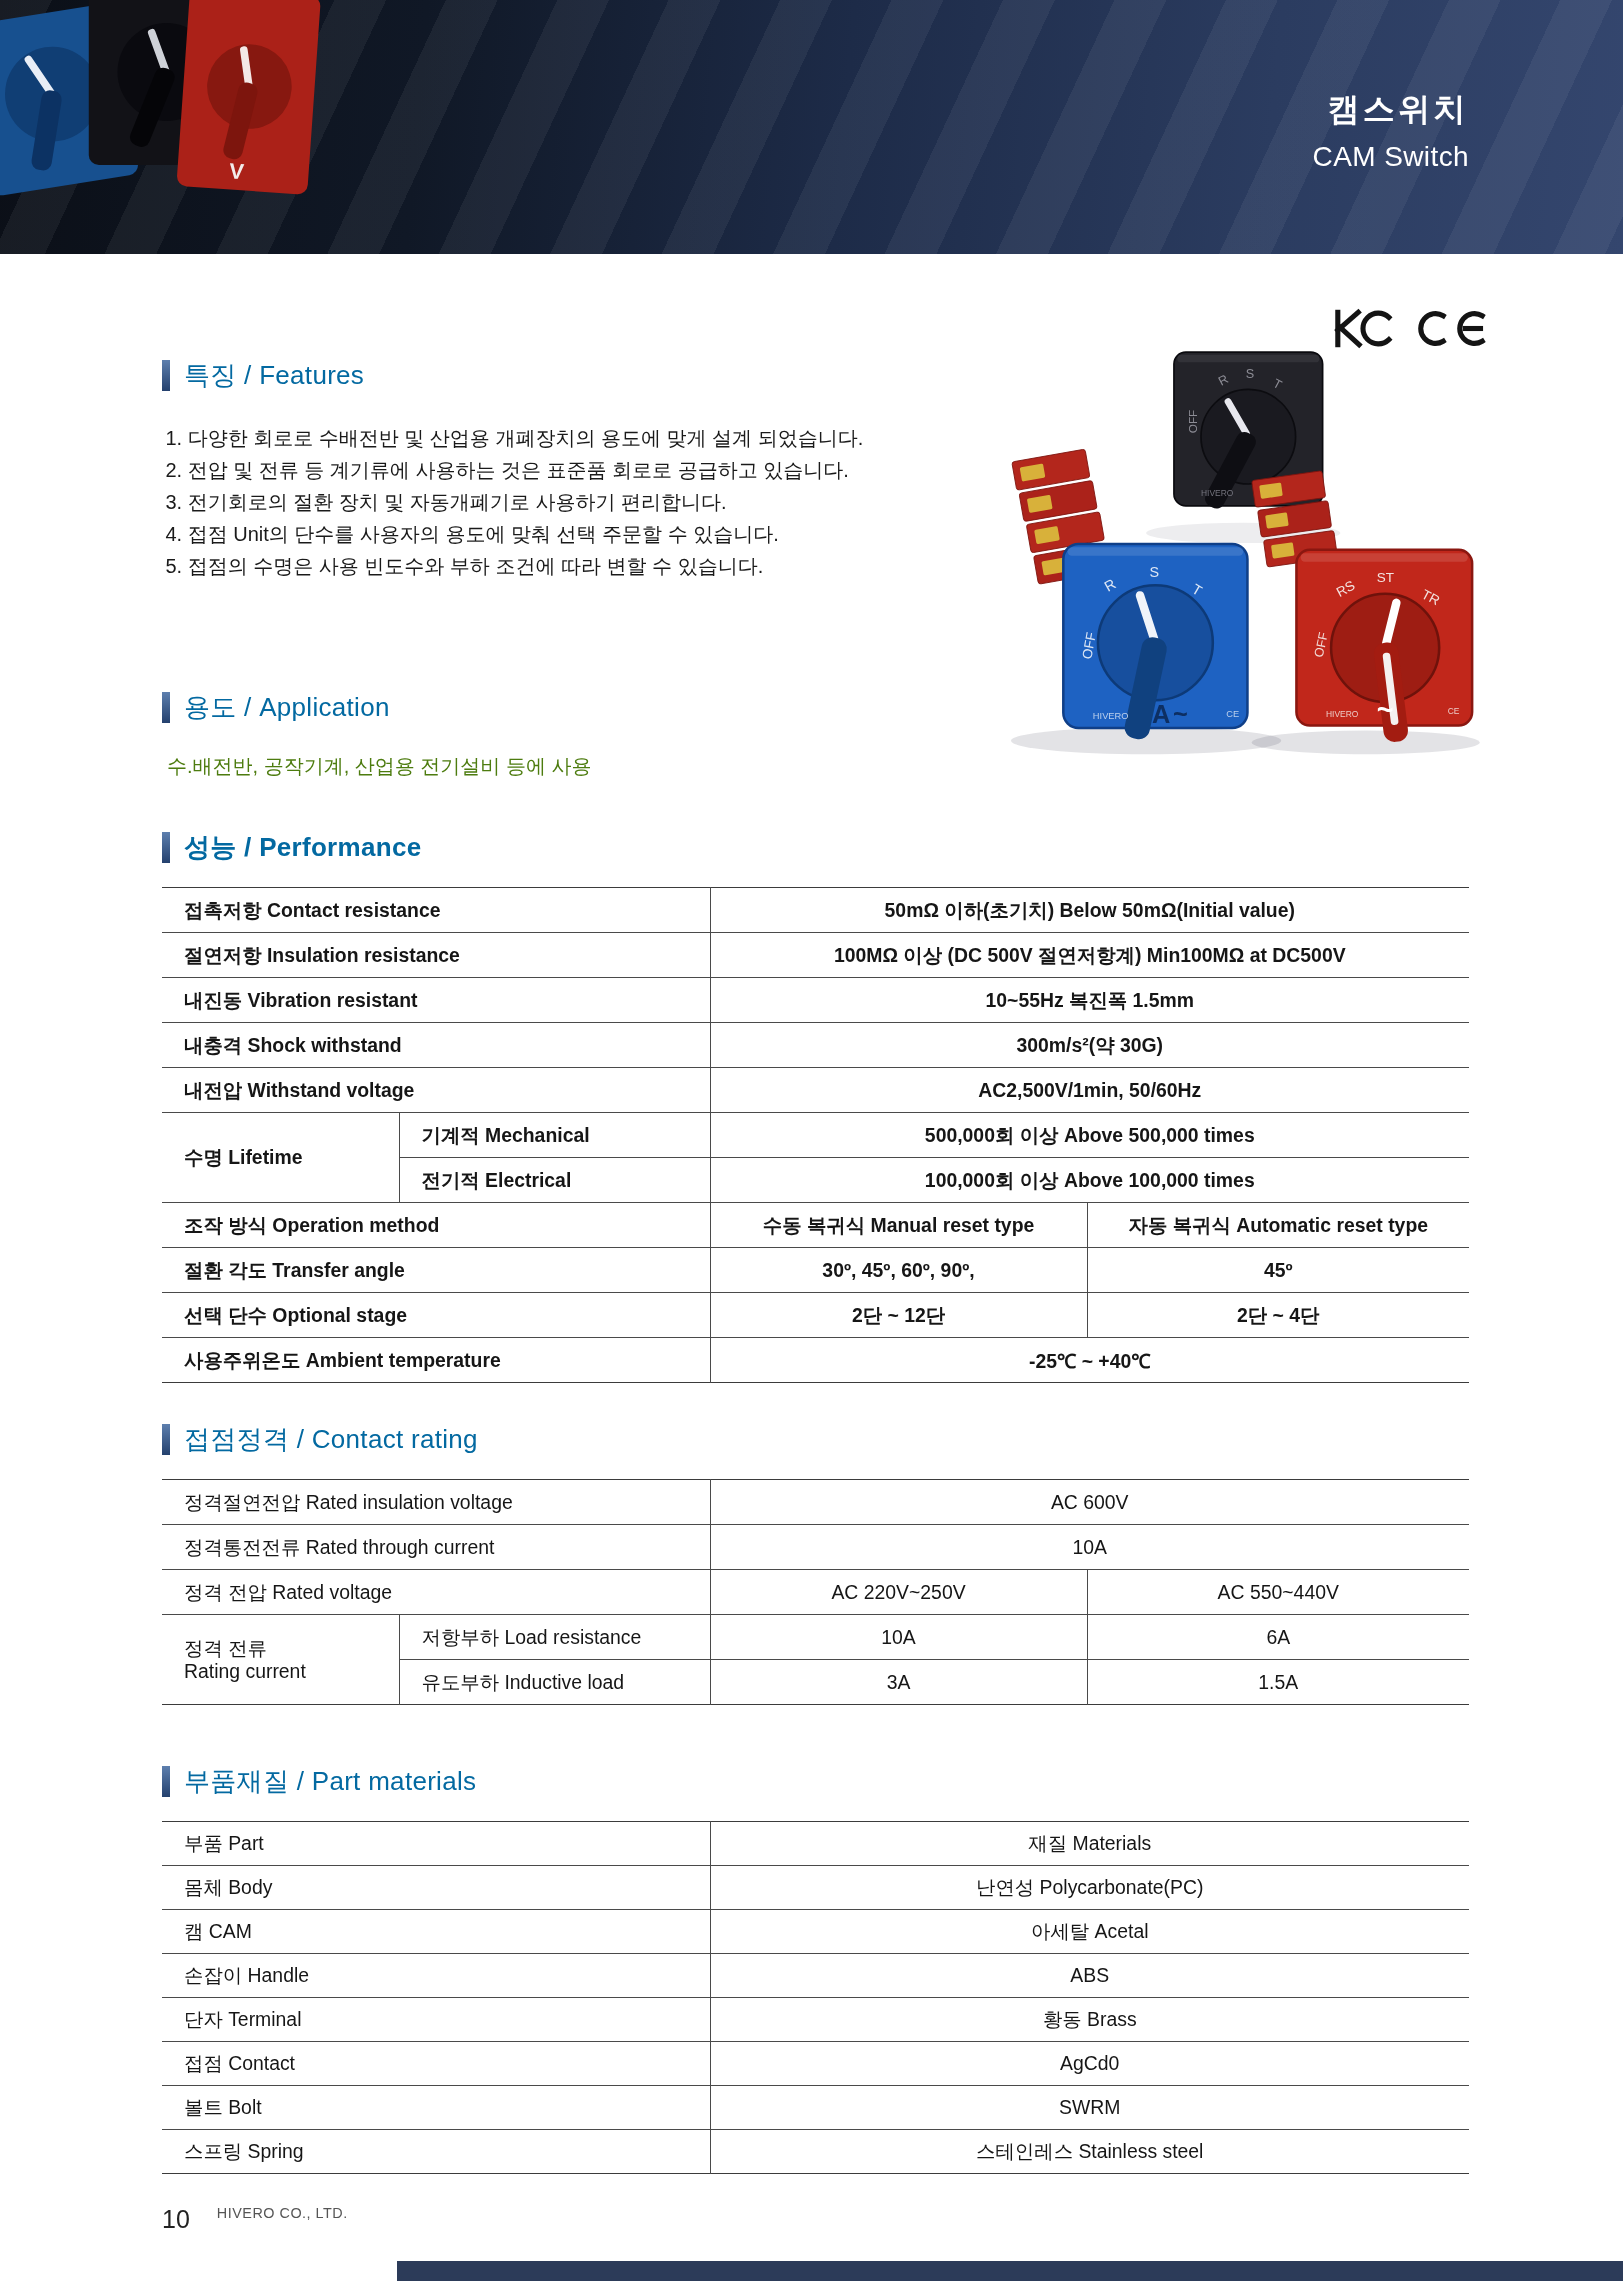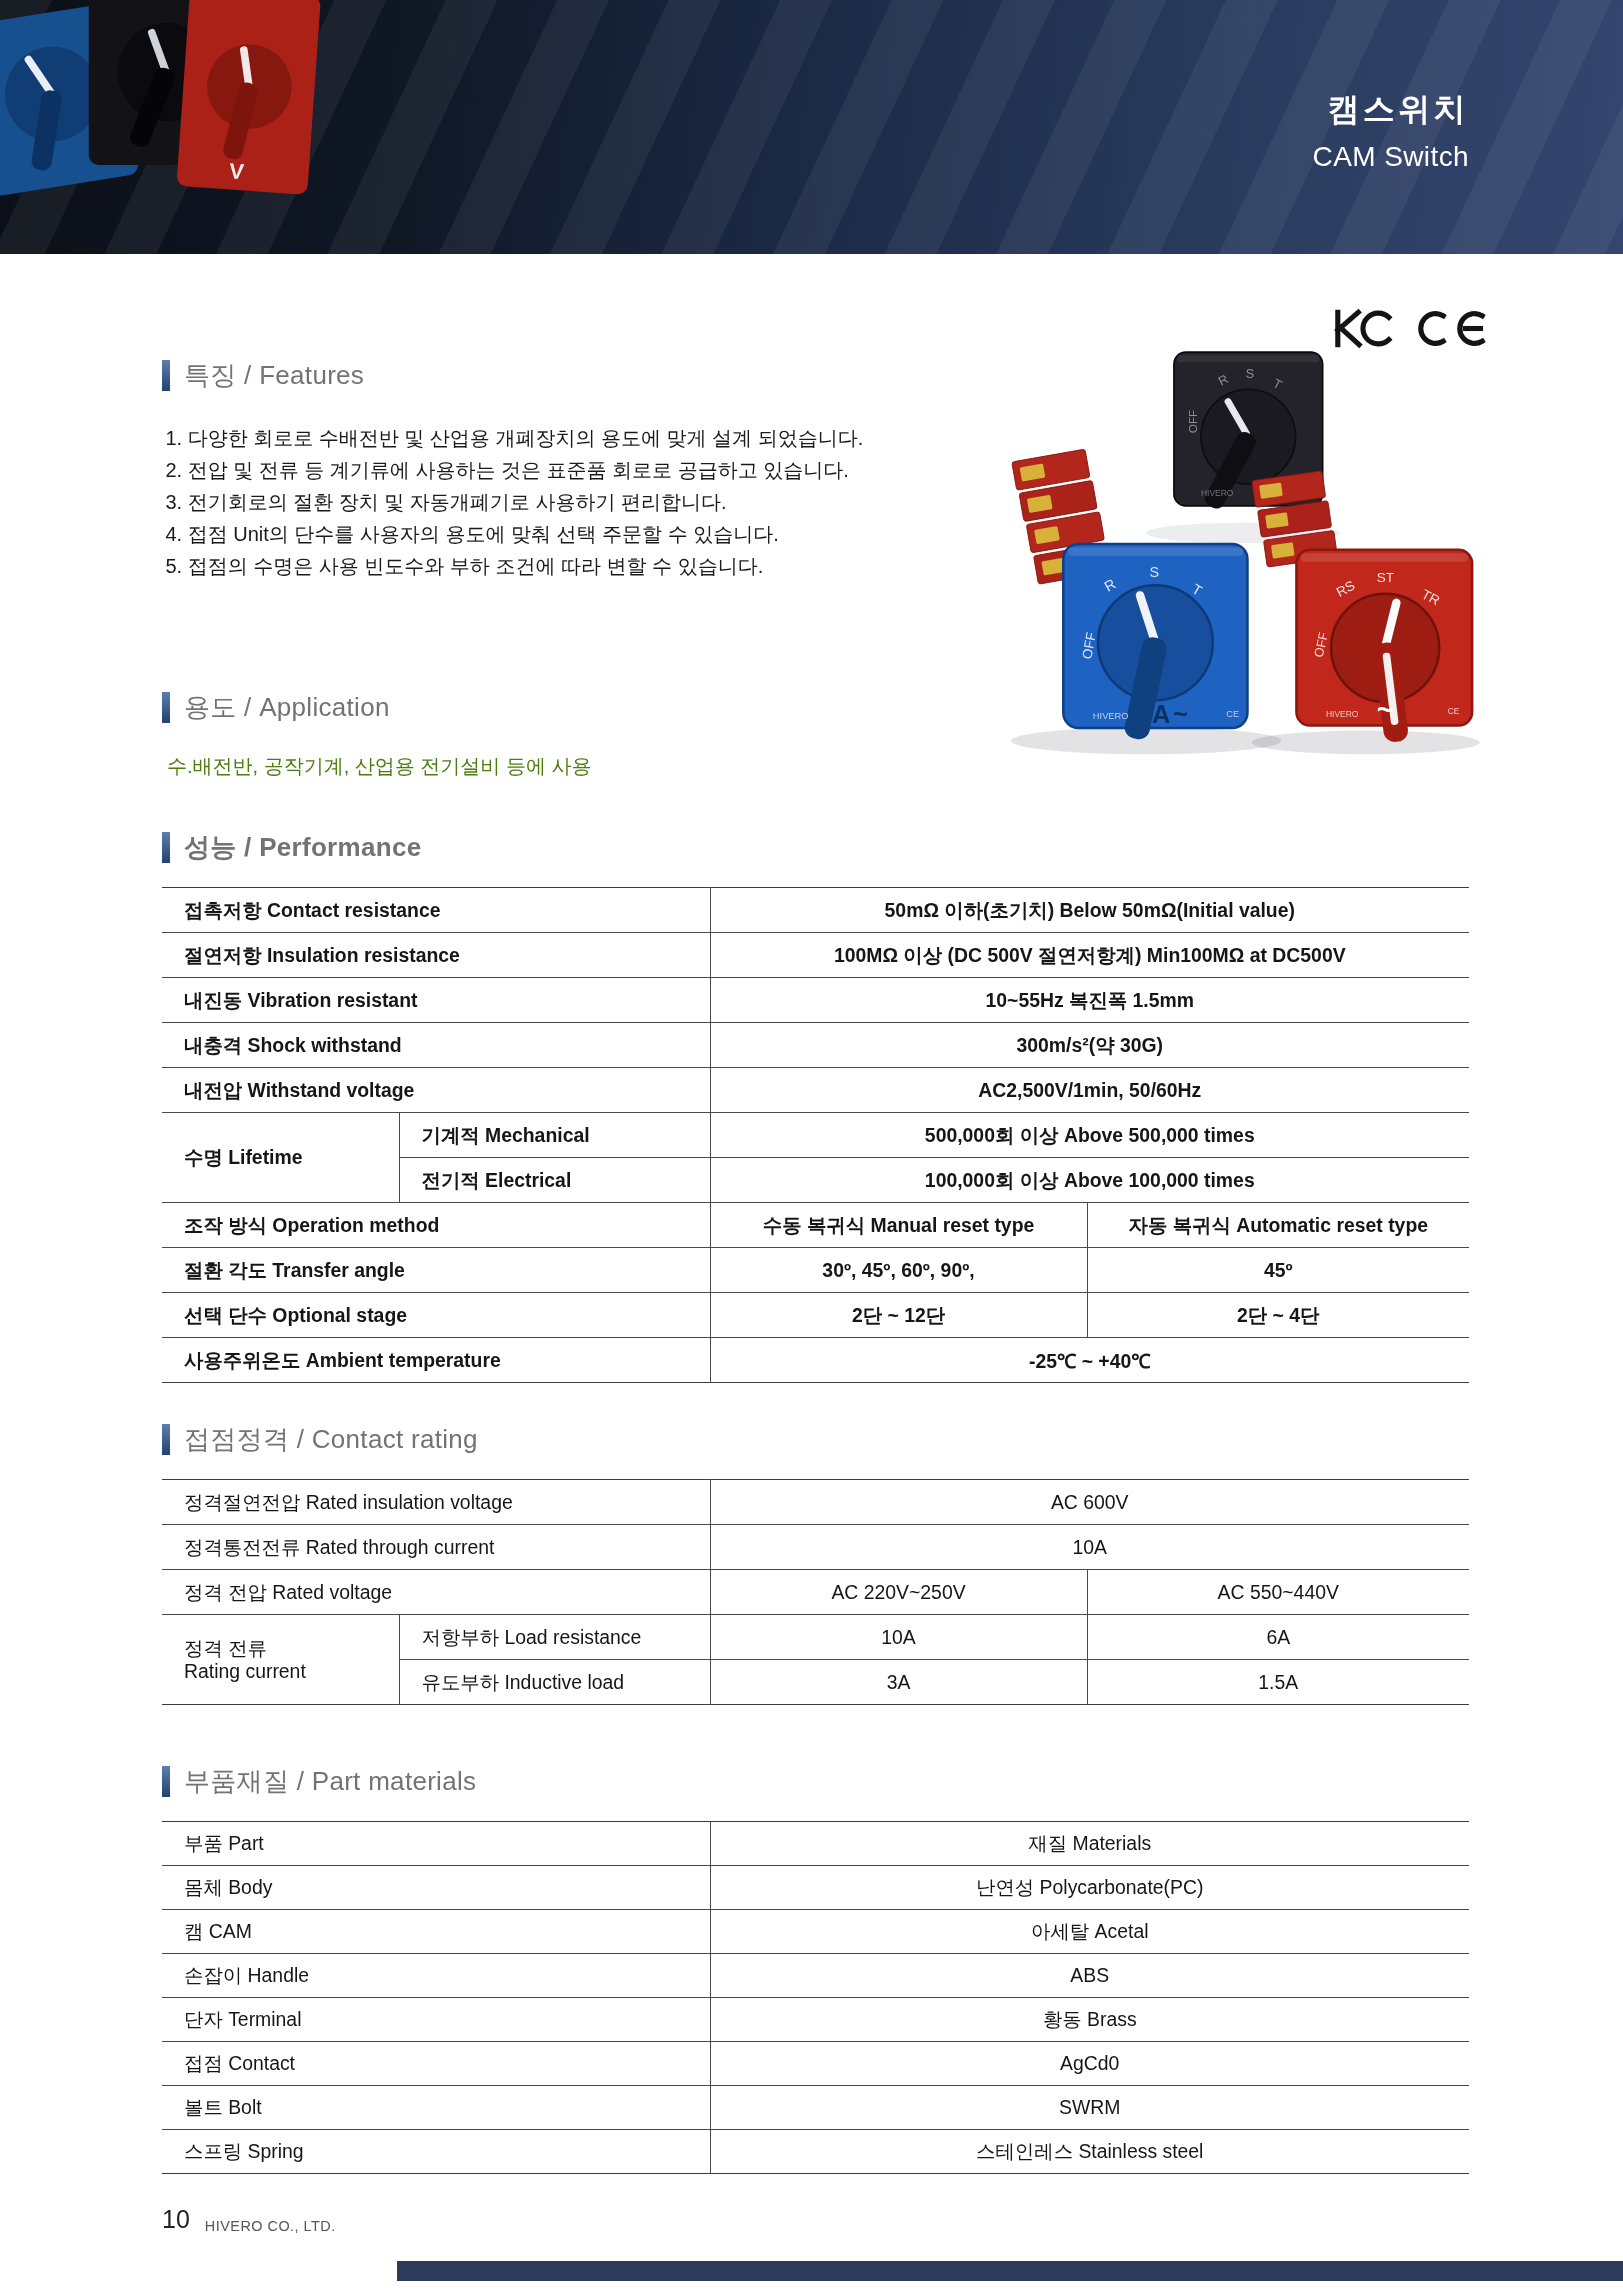--- a/index.html
+++ b/index.html
@@ -48,21 +48,21 @@
     display: flex; align-items: center; gap: 17px;
   }
 
   
   .section-heading { display: flex; align-items: center; }
   .heading-bar {
     width: 7.6px; height: 31px; flex: 0 0 7.6px;
     background: linear-gradient(180deg, #5d7fae 0%, #24416e 100%);
     margin-right: 14.4px;
   }
-  .heading-text { font-size: 26px; color: #737373; letter-spacing: 0.3px; text-align: right; }
+  .heading-text { font-size: 26px; color: #0369a1; letter-spacing: 0.3px; text-align: right; }
 
   
   #features { position: absolute; top: 358px; left: 162px; width: 845px; }
   #features ul { list-style: none; margin: 29px 0 0 3.4px; padding: 0; }
   #features li { font-size: 20px; line-height: 32px; color: #1a1a1a; }
 
   #photo { position: absolute; top: 337px; left: 981px; width: 516px; height: 435px; }
 
   #application { position: absolute; top: 690px; left: 162px; width: 761px; }
   .app-text { margin-top: 28px; margin-left: 5px; font-size: 20px; color: #4d7c0f; }
@@ -91,21 +91,21 @@
     white-space: nowrap;
   }
   .spec tr:first-child td { border-top: none; }
   .spec td.l { text-align: left; padding-left: 22px; }
   .spec td.c { text-align: center; }
   .spec td.bl { border-left: 0.8px solid #4a4a4a; }
   .spec td .sub-line { line-height: 23px; }
   #materials .spec td { height: 43px; }
 
   
-  #footer { position: absolute; top: 2205px; left: 162px; display: flex; align-items: flex-end; }
+  #footer { position: absolute; top: 2205px; left: 162px; display: flex; align-items: flex-start; gap: 12px; }
   .page-num { font-size: 25px; color: #222; }
   .company  { font-size: 14.4px; color: #555; margin-left: 15px; letter-spacing: 0.5px; }
   .bottom-bar {
     position: absolute;
     bottom: 14.4px; left: 397px; right: 0;
     height: 19.4px;
     background: #2c3b59;
   }
 </style>
 </head>

